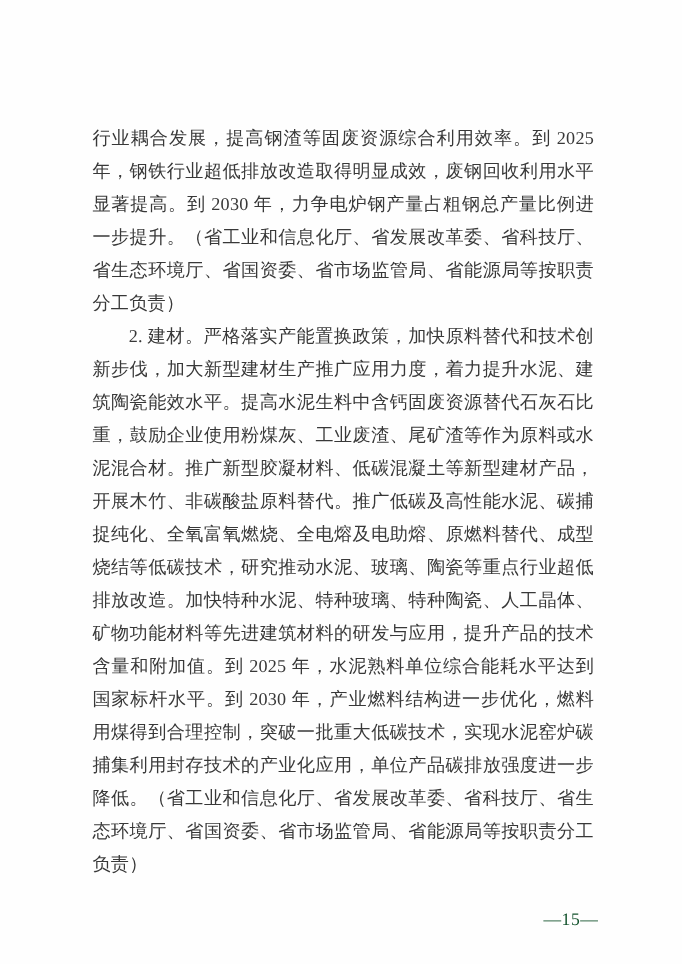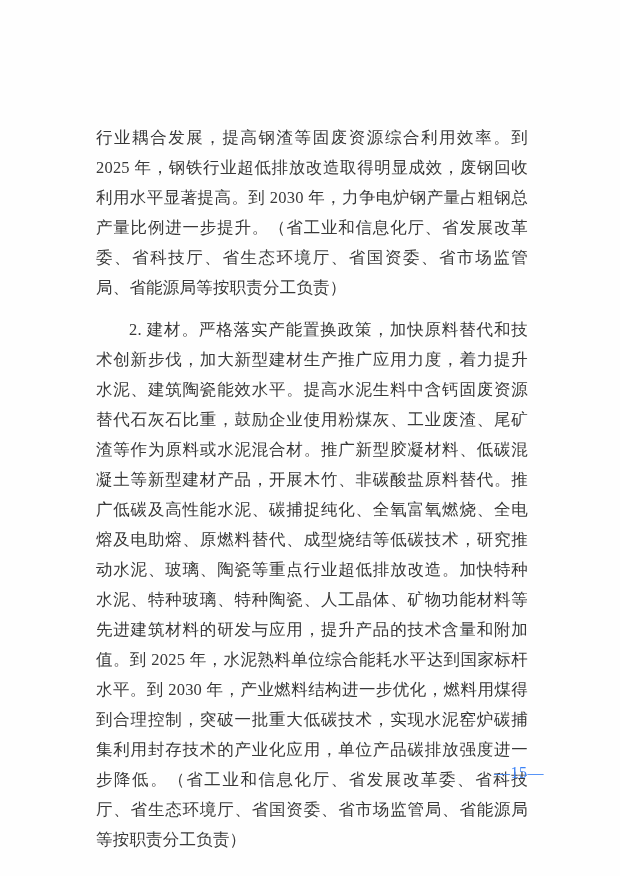--- a/index.html
+++ b/index.html
@@ -19,40 +19,40 @@
     height: 876px;
     background: #fefefe;
   }
   .content {
     position: absolute;
     left: 84px;
     top: 111px;
     width: 456px;
   }
   .para {
-    margin: 12px;
+    margin: 0;
     padding: 0;
     font-size: 16.5px;
     line-height: 30px;
     color: #383838;
     text-align: justify;
     text-justify: inter-ideograph;
     letter-spacing: 0.2px;
     font-weight: 400;
   }
   .para.indent {
     text-indent: 2em;
   }
   .page-number {
     position: absolute;
-    top: 764px;
+    top: 828px;
     right: 76px;
     font-size: 16px;
     line-height: 18px;
-    color: #3b82f6;
+    color: #14532d;
     letter-spacing: 0.5px;
     font-family: "Liberation Serif", "DejaVu Serif", serif;
   }
 </style>
 </head>
 <body>
 
 <div class="page">
   <div class="content">
     <p class="para">行业耦合发展，提高钢渣等固废资源综合利用效率。到 2025 年，钢铁行业超低排放改造取得明显成效，废钢回收利用水平显著提高。到 2030 年，力争电炉钢产量占粗钢总产量比例进一步提升。（省工业和信息化厅、省发展改革委、省科技厅、省生态环境厅、省国资委、省市场监管局、省能源局等按职责分工负责）</p>

